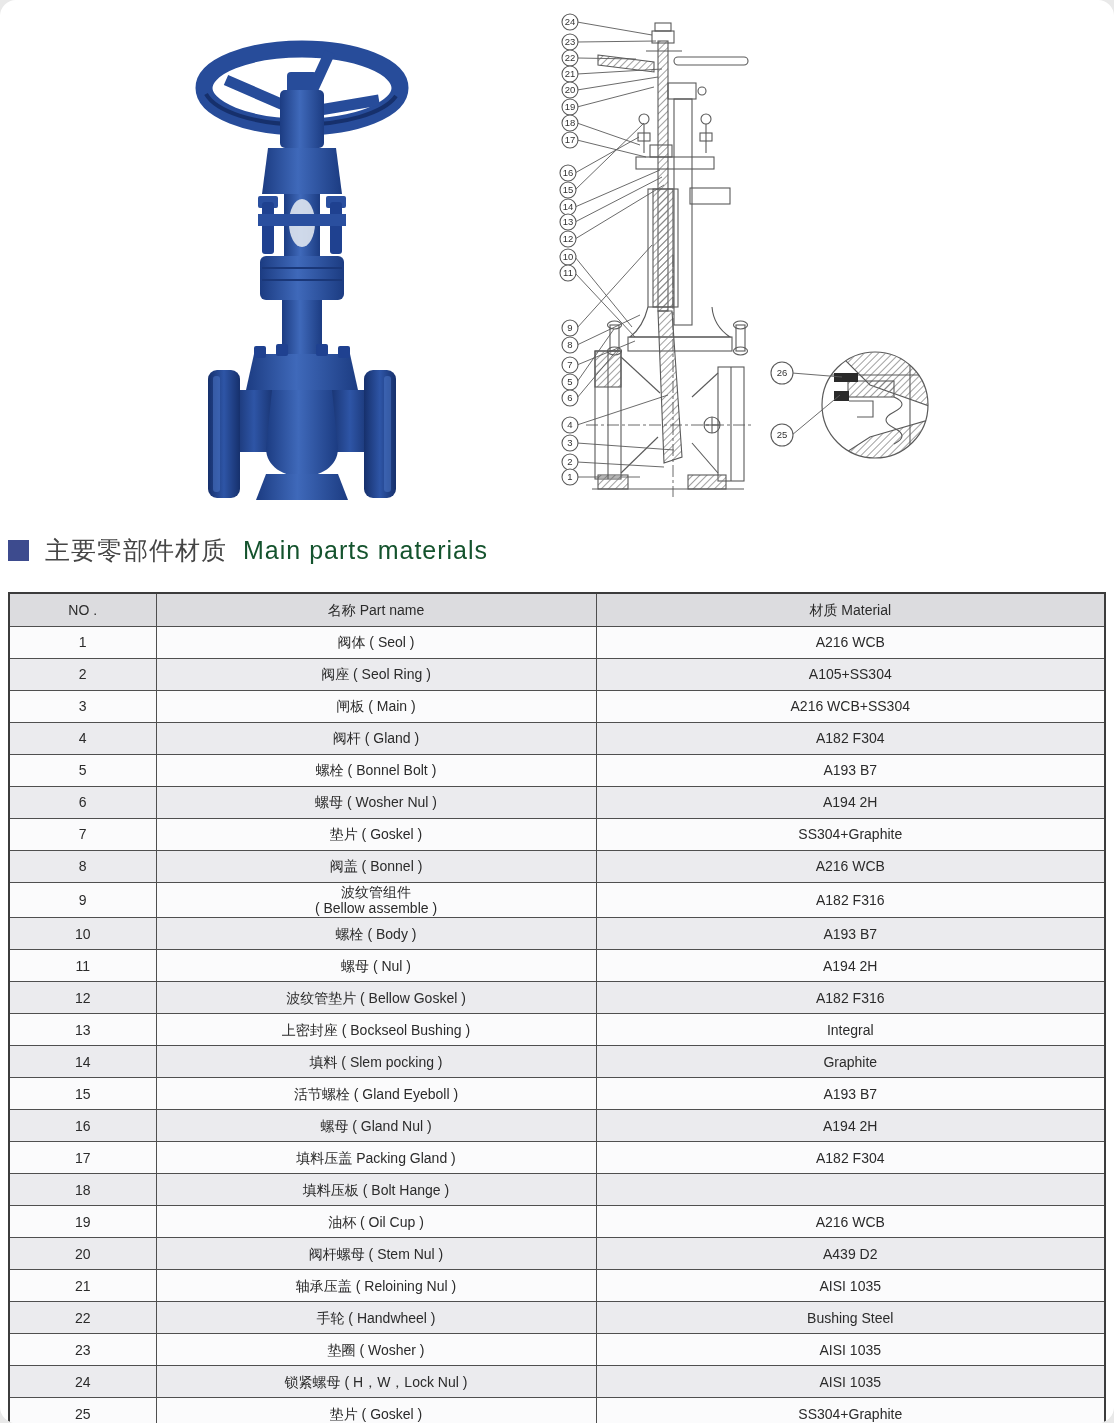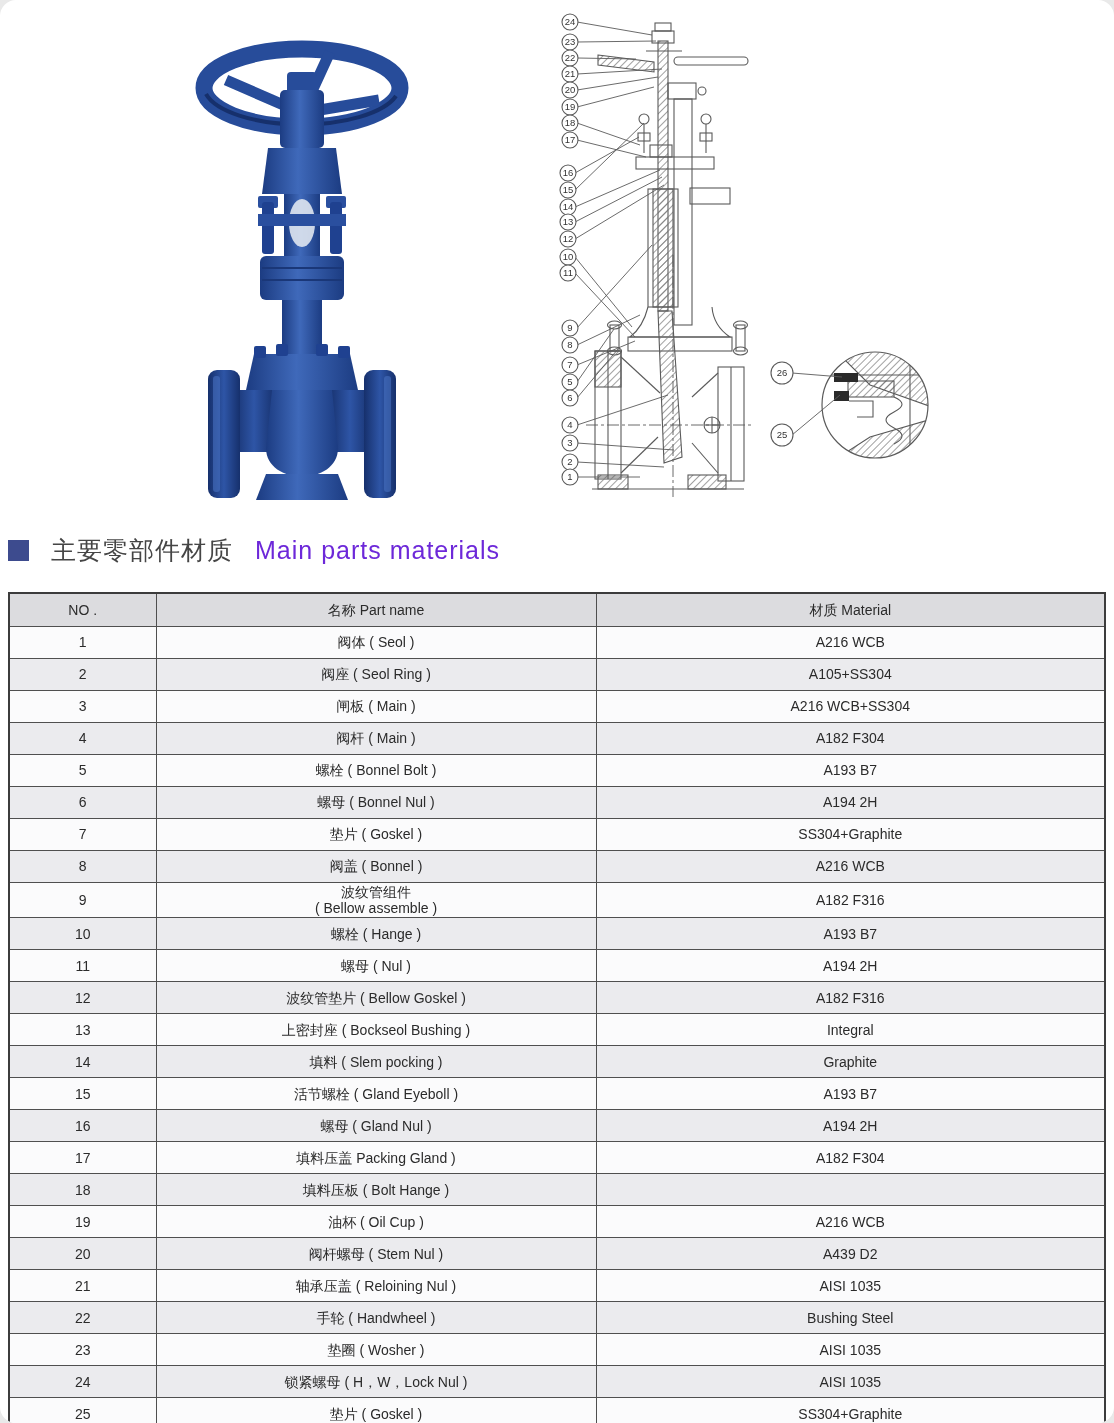--- a/index.html
+++ b/index.html
@@ -6,26 +6,26 @@
   .page {
     position:relative; width:1114px; height:1423px; margin:0 auto;
     background:#ffffff; overflow:hidden;
     font-family:"Liberation Sans","DejaVu Sans",sans-serif; color:#2e2e2e;border-radius:16px;
   }
   .photo   { position:absolute; left:180px; top:18px; }
   .diagram { position:absolute; left:540px; top:5px; }
 
   .section-title {
     position:absolute; left:8px; top:534px;
-    display:flex; align-items:center; gap:22px;
+    display:flex; align-items:center; gap:16px;
     font-size:25px; color:#454545; letter-spacing:1px;
   }
   .bullet { width:21px; height:21px; background:#3d4b8e; flex:0 0 auto; }
   .title-zh { font-weight:500; }
-  .title-en { color:#6d28d9; }
+  .title-en { color:#14532d; }
 
   table.parts-table {
     position:absolute; left:8px; top:592px; width:1098px;
     border-collapse:collapse; table-layout:fixed;
     font-size:14px; color:#2b2b2b;
     border:2px solid #3c3c3c;
   }
   .parts-table th, .parts-table td {
     border:1px solid #4f4f4f; text-align:center; vertical-align:middle;
     padding:1px 4px; height:29px; font-weight:normal;
@@ -280,52 +280,52 @@
           <td>阀座 ( Seol Ring )</td>
           <td>A105+SS304</td>
         </tr>
         <tr>
           <td>3</td>
           <td>闸板 ( Main )</td>
           <td>A216 WCB+SS304</td>
         </tr>
         <tr>
           <td>4</td>
-          <td>阀杆 ( Main )</td>
+          <td>阀杆 ( Gland )</td>
           <td>A182 F304</td>
         </tr>
         <tr>
           <td>5</td>
           <td>螺栓 ( Bonnel Bolt )</td>
           <td>A193 B7</td>
         </tr>
         <tr>
           <td>6</td>
-          <td>螺母 ( Bonnel Nul )</td>
+          <td>螺母 ( Wosher Nul )</td>
           <td>A194 2H</td>
         </tr>
         <tr>
           <td>7</td>
           <td>垫片 ( Goskel )</td>
           <td>SS304+Graphite</td>
         </tr>
         <tr>
           <td>8</td>
           <td>阀盖 ( Bonnel )</td>
           <td>A216 WCB</td>
         </tr>
         <tr>
           <td>9</td>
           <td>波纹管组件
 ( Bellow assemble )</td>
           <td>A182 F316</td>
         </tr>
         <tr>
           <td>10</td>
-          <td>螺栓 ( Hange )</td>
+          <td>螺栓 ( Body )</td>
           <td>A193 B7</td>
         </tr>
         <tr>
           <td>11</td>
           <td>螺母 ( Nul )</td>
           <td>A194 2H</td>
         </tr>
         <tr>
           <td>12</td>
           <td>波纹管垫片 ( Bellow Goskel )</td>

